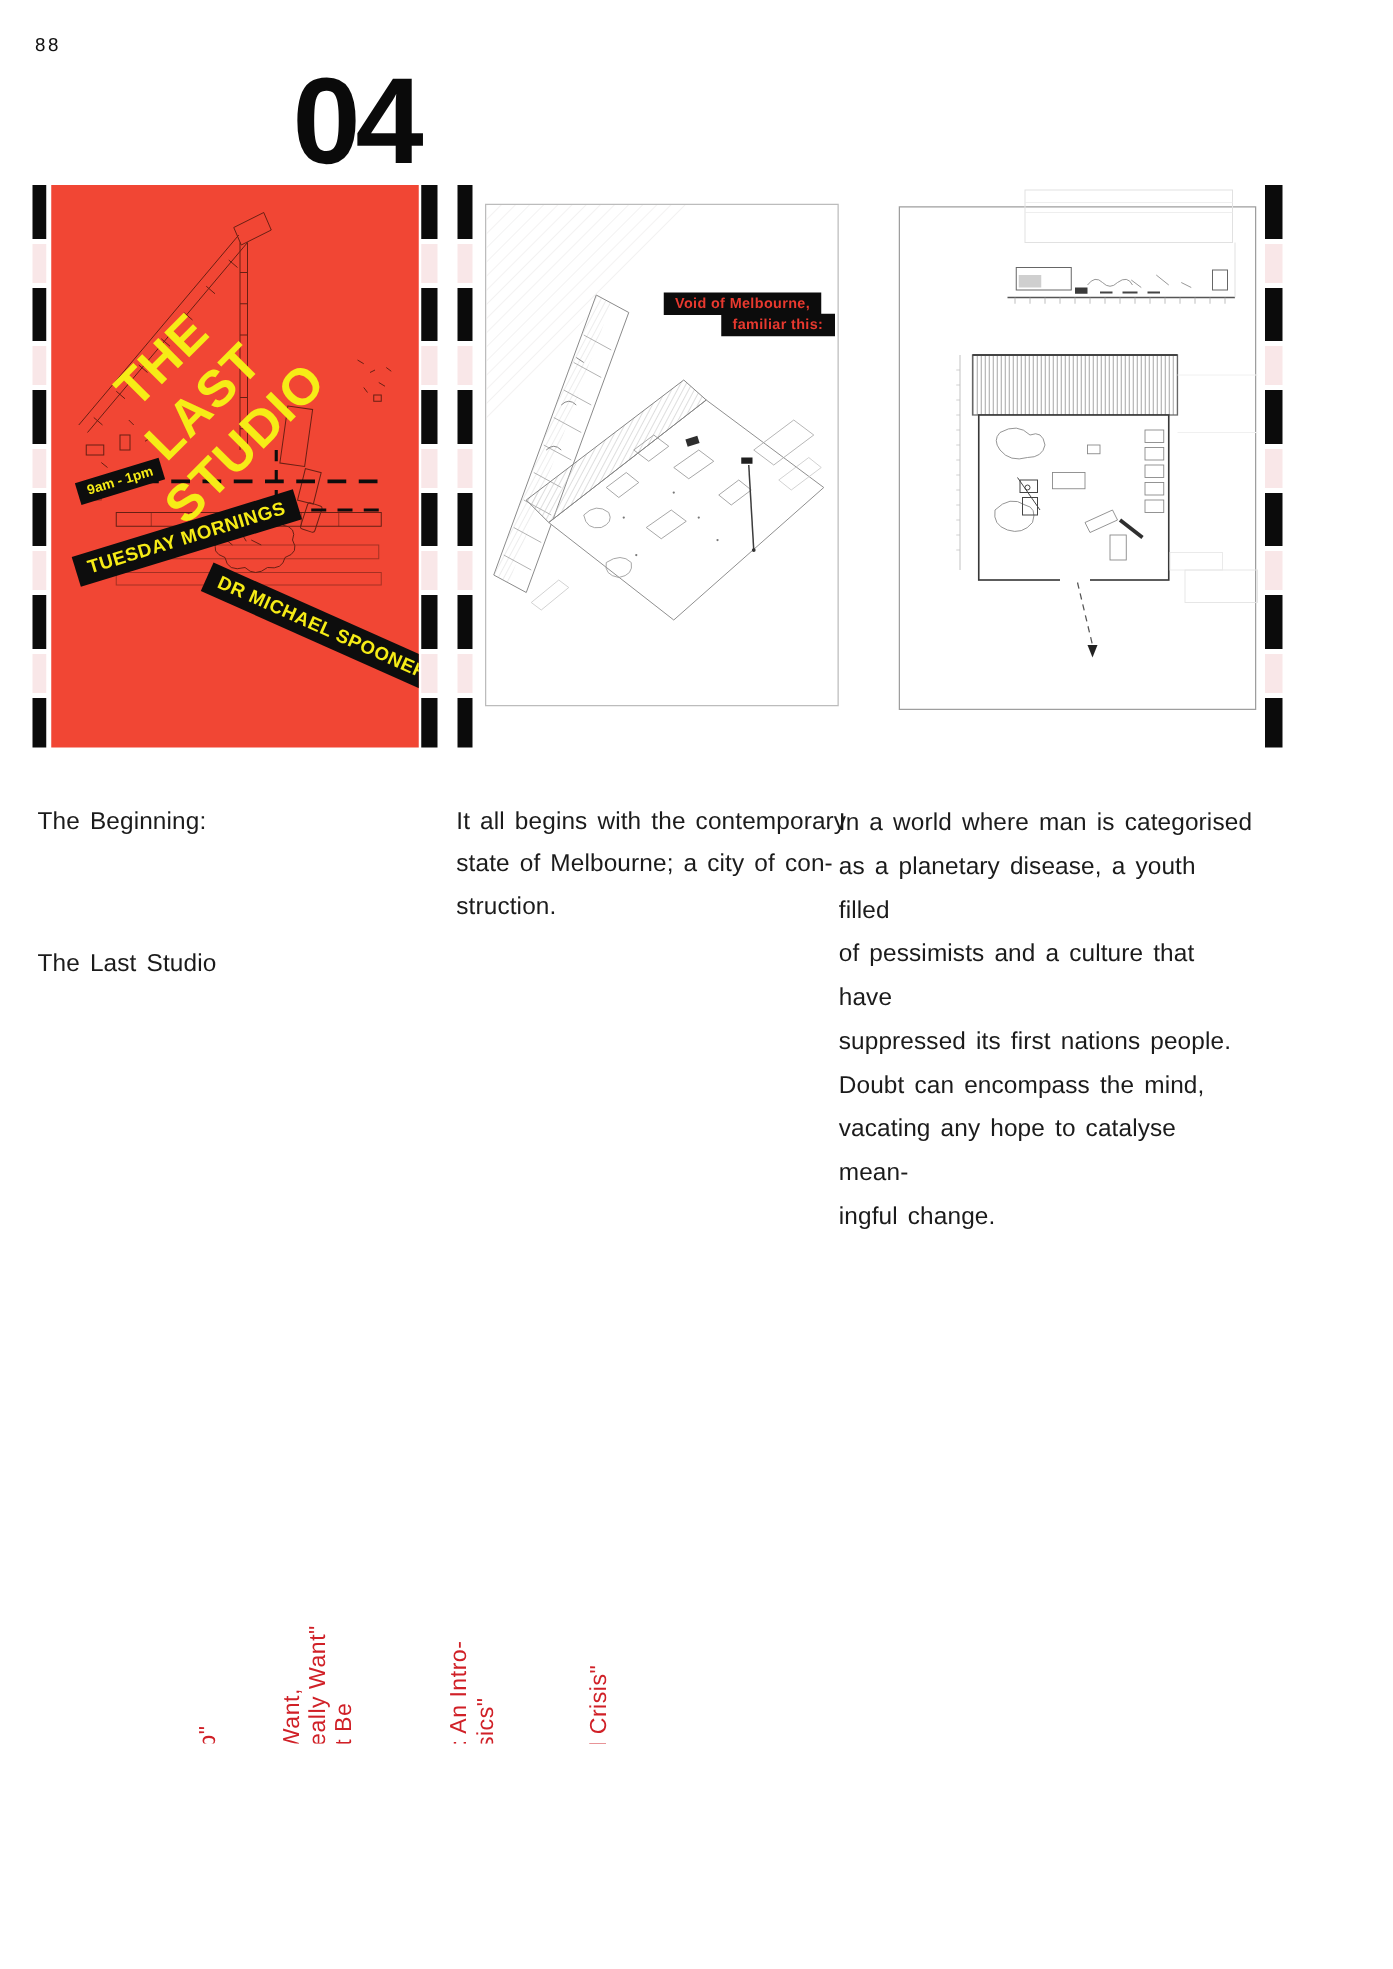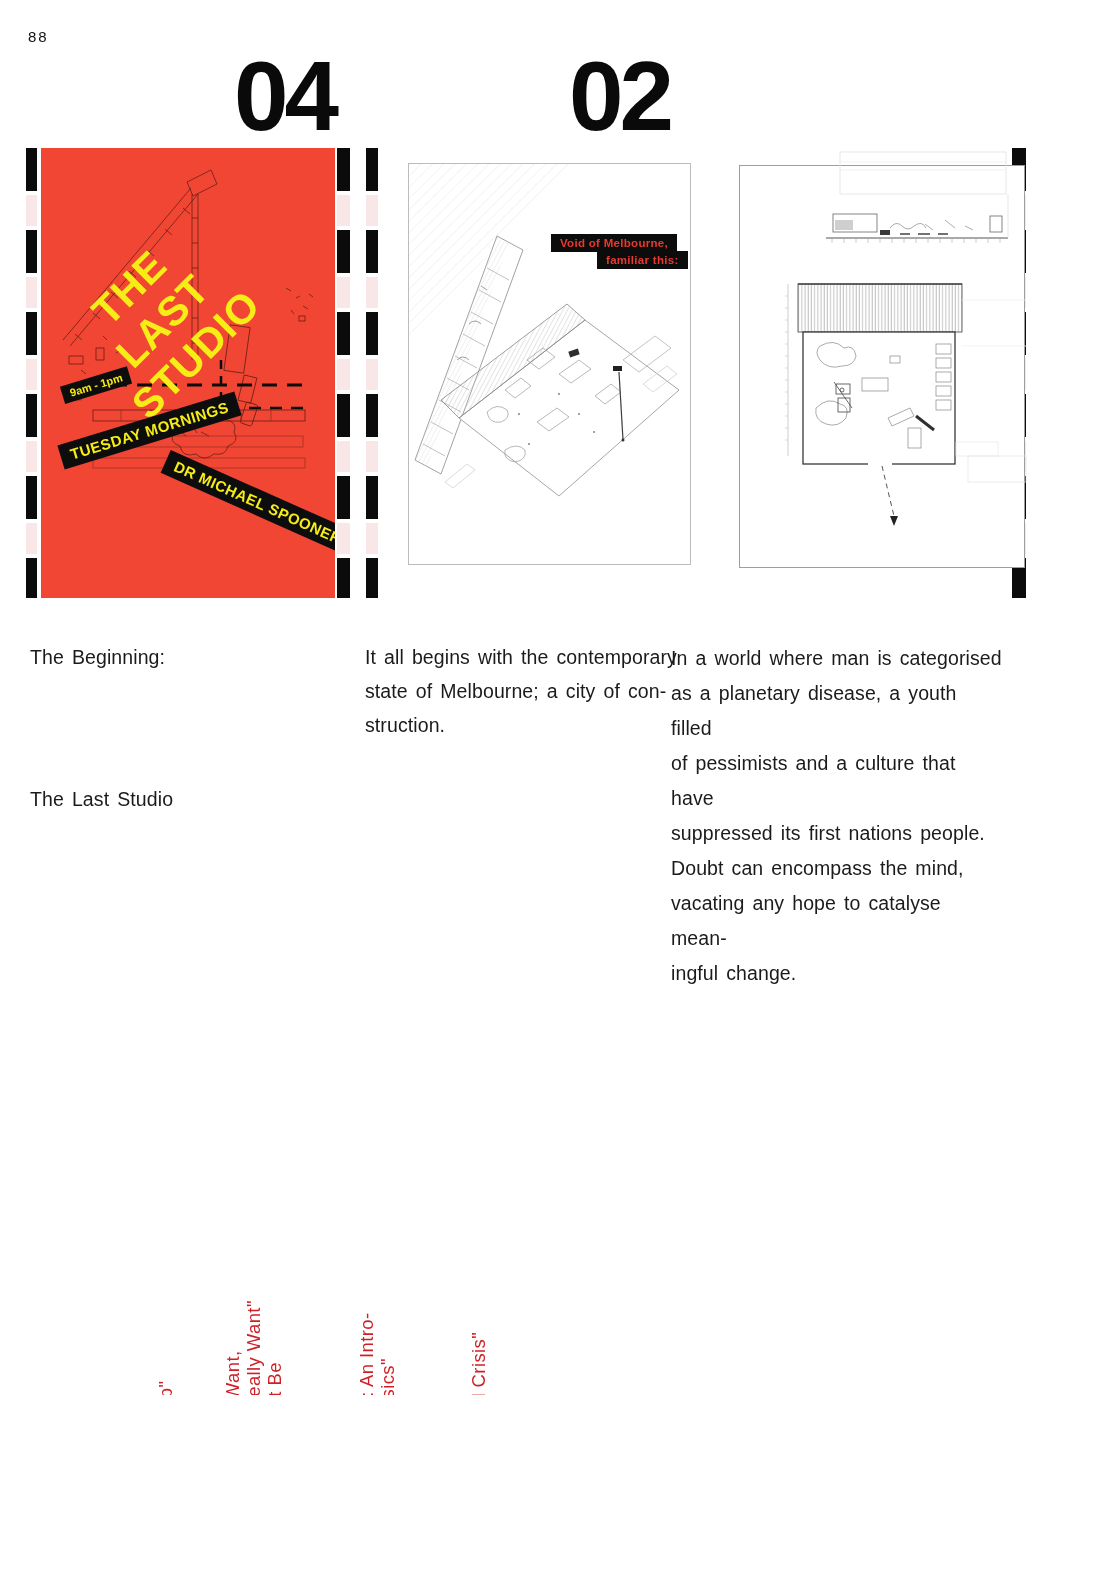--- a/index.html
+++ b/index.html
@@ -56,21 +56,21 @@
   }
   .banner-time { left:20px; top:228px; transform:rotate(-17deg);
     font-size:11px; padding:3px 8px; }
   .banner-day  { left:16px; top:270px; transform:rotate(-17deg);
     font-size:15px; padding:4px 10px; letter-spacing:0.5px; }
   .banner-name { left:116px; top:342px; transform:rotate(24deg);
     font-size:15px; padding:4px 10px; letter-spacing:0.5px; }
 
   
   .panel {
-    position:absolute; background:#ffffff;margin-left:20px;
+    position:absolute; background:#ffffff;
   }
   #panel-02 { left:388px; top:163px; width:283px; height:402px;
     border:1px solid #bcbcbc; }
   #panel-03 { left:719px; top:165px; width:286px; height:403px;
     border:1px solid #9e9e9e; }
   .panel svg { position:absolute; overflow:visible; }
   .void-banner {
     position:absolute; background:#0c0c0c; color:#e8392f;
     font-weight:bold; font-size:11.5px; padding:3px 9px;
     white-space:nowrap; letter-spacing:0.3px;
@@ -81,21 +81,21 @@
   
   .col {
     position:absolute; top:606px; width:332px;
     font-size:19.5px; color:#1b1b1b;
     letter-spacing:0.1px; word-spacing:2.5px;
     white-space:pre-line;
   }
   #col-1 { left:30px;  line-height:34px; }
   #col-2 { left:365px; line-height:34px; }
   #col-3 { left:671px; line-height:35px; }
-  #col-1 .p1 { margin-bottom:74px; }
+  #col-1 .p1 { margin-bottom:46px; }
   #col-1 .p2 { margin-bottom:34px; }
   #col-1 .p3 { margin-bottom:36px; }
   #col-2 .p1 { margin-bottom:43px; }
 
   
   .ref-group {
     position:absolute; top:1562px;
     transform:rotate(-90deg); transform-origin:0 0;
     color:#d02027; font-size:18.5px; line-height:21px;
     letter-spacing:0.4px; white-space:pre-line;
@@ -108,21 +108,20 @@
   #ref-4 { left:468px; }
 </style>
 </head>
 <body>
 
 <div class="page">
 
   <div class="page-number">88</div>
 
   <div class="section-number" id="n01">04</div>
-  <div class="section-number" id="n02">02</div>
 
   <div class="film-strip" id="strip-left"></div>
   <div class="film-strip" id="strip-mid-a"></div>
   <div class="film-strip" id="strip-mid-b"></div>
   <div class="film-strip" id="strip-right"></div>
 
   <div class="poster">
     <svg width="294" height="450" viewBox="0 0 294 450">
       <g stroke="#46160c" stroke-width="0.8" fill="none" opacity="0.8">
 

